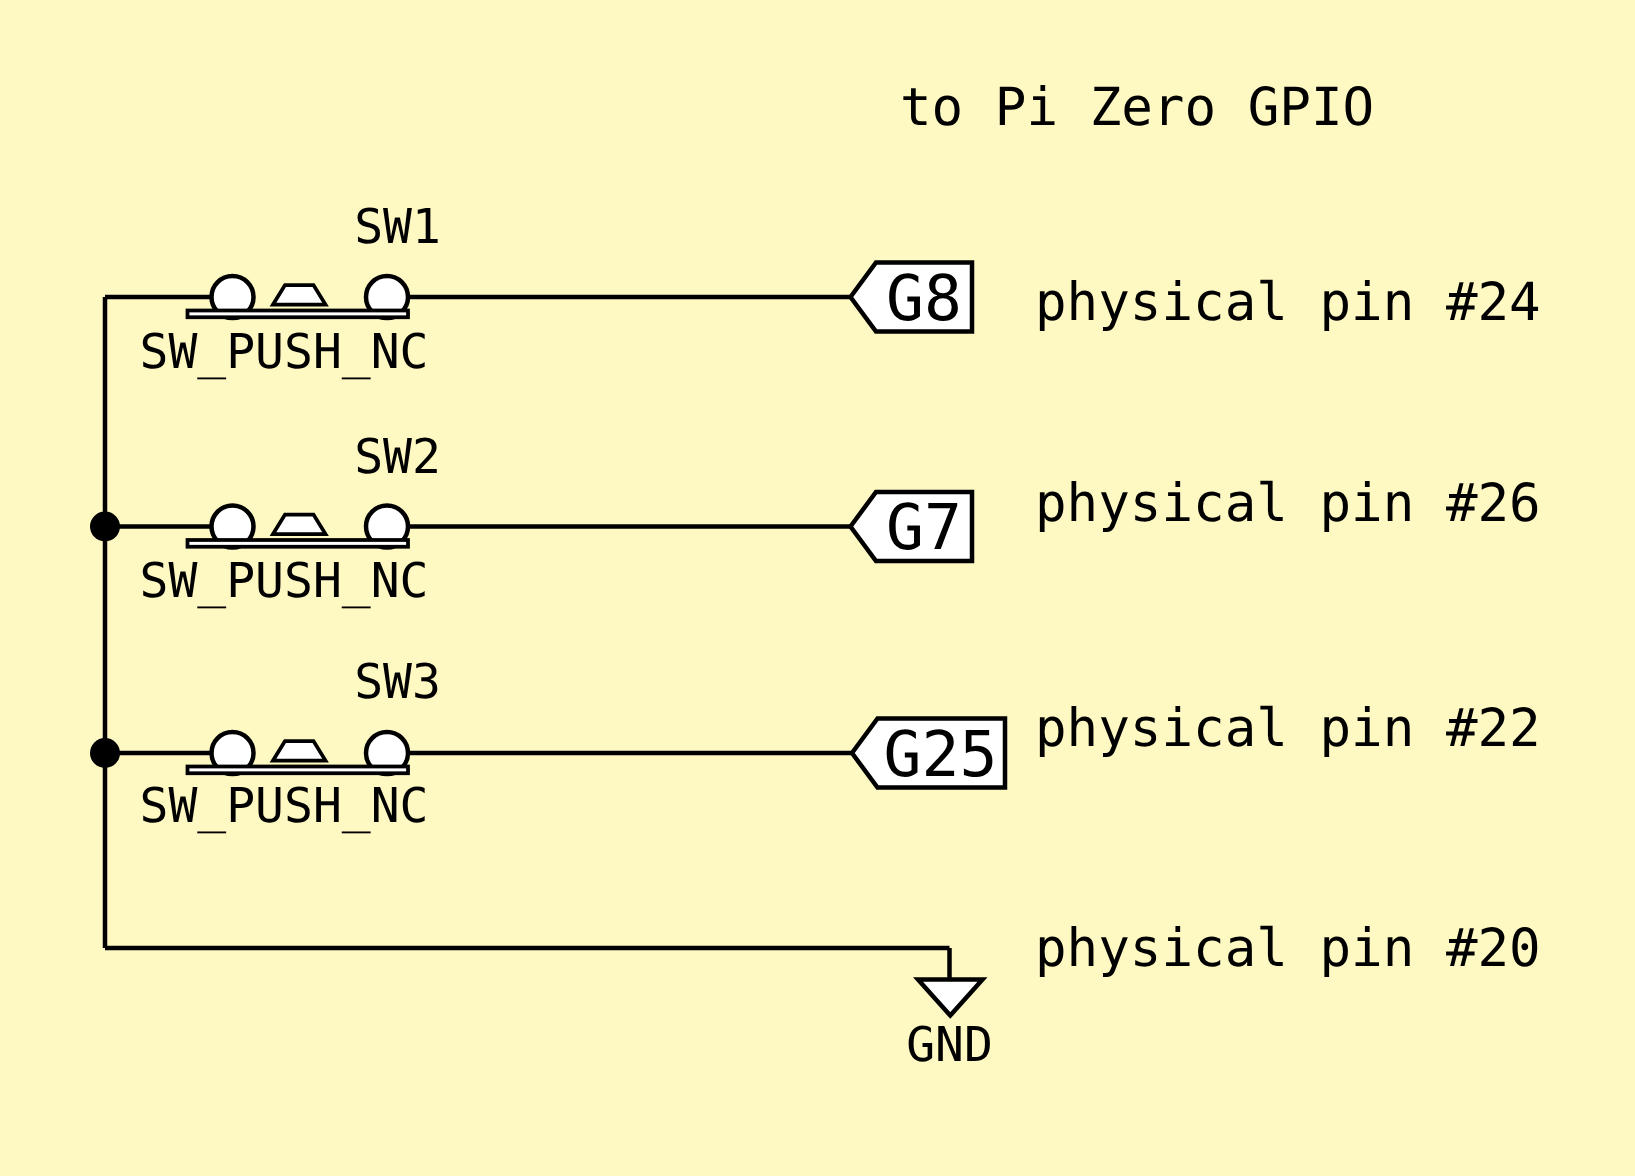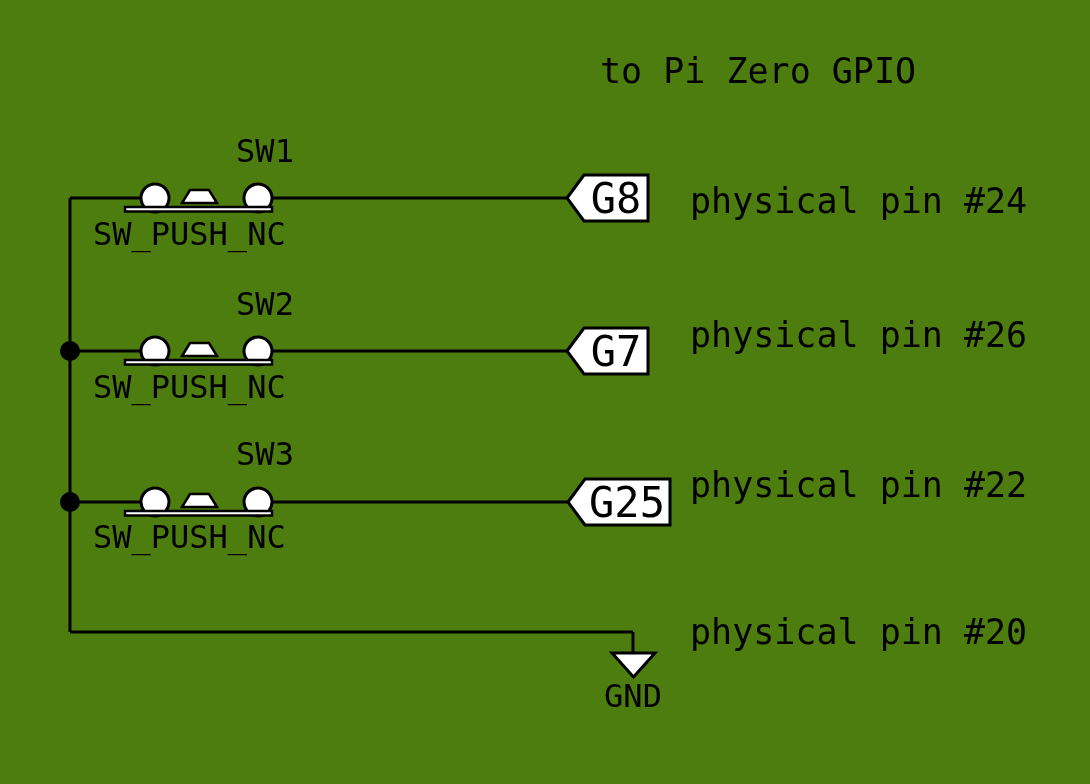--- a/index.html
+++ b/index.html
@@ -4,21 +4,21 @@
 <style>
   html, body {
     margin: 0;
     padding: 0;
     background: #ffffff;
   }
   .page {
     position: relative;
     width: 1090px;
     height: 784px;
-    background: #4d7c0f;
+    background: #fef9c3;
     overflow: hidden;
   }
   svg { display: block; }
   .wire   { stroke: #000000; stroke-width: 3; fill: none; stroke-linecap: butt; }
   .sym    { stroke: #000000; stroke-width: 3; fill: #ffffff; }
   .sym2   { stroke: #000000; stroke-width: 2.5; fill: #ffffff; }
   .dot    { fill: #000000; stroke: none; }
   .txt    { font-family: "DejaVu Sans Mono", "Liberation Mono", monospace; fill: #000000; }
   .t-title { font-size: 35px; }
   .t-pin   { font-size: 35px; }

